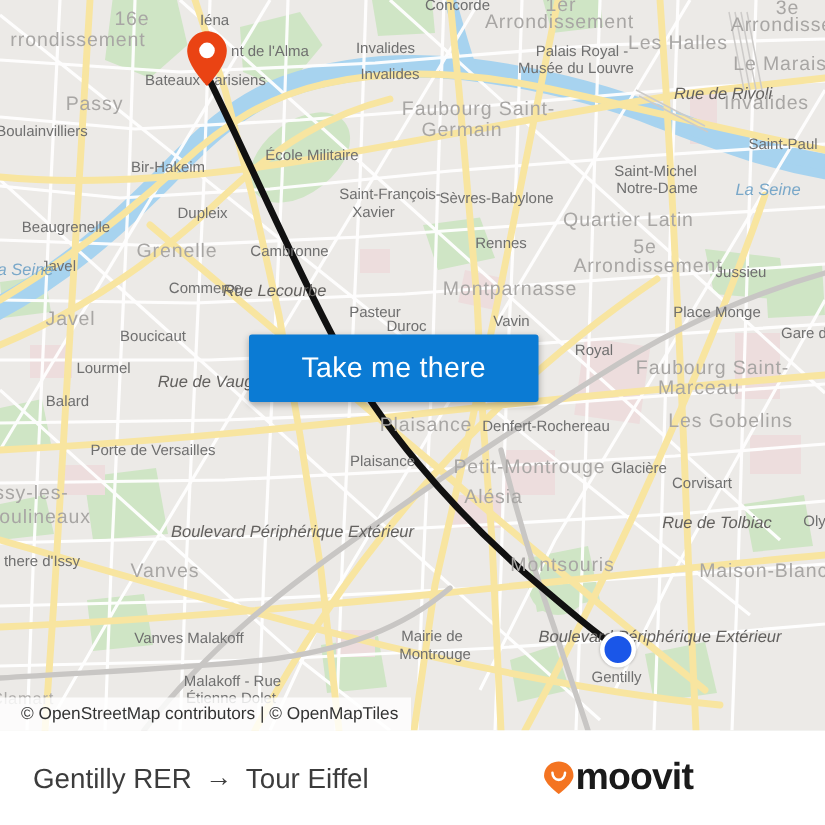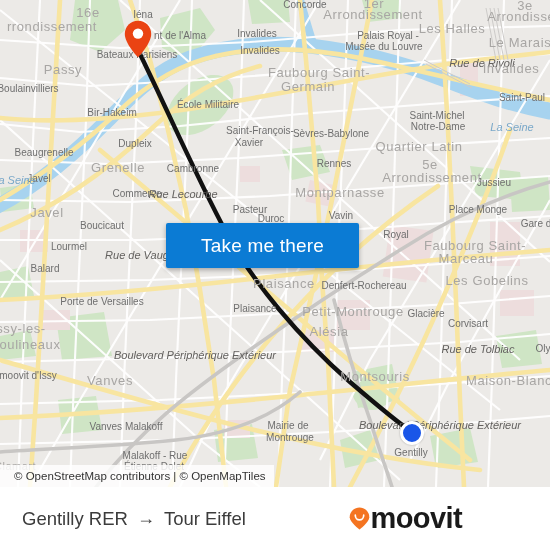--- a/index.html
+++ b/index.html
@@ -154,21 +154,21 @@
     white-space: nowrap;
   }
   #route-arrow { font-size: 18px; color: #3c3c3c; }
 
   #moovit-logo {
     display: flex;
     align-items: center;
     gap: 1px;
   }
   #moovit-wordmark {
-    font-size: 29px;
+    font-size: 25px;
     font-weight: bold;
     color: #1a1a1a;
     letter-spacing: -0.6px;
     line-height: 1;
   }
 </style>
 </head>
 <body>
 
 <div id="app">
@@ -362,21 +362,21 @@
         <div class="map-label lbl-poi" style="left: 102px; top: 301px;">Porte de Versailles</div>
         <div class="map-label lbl-poi" style="left: 255px; top: 308px;">Plaisance</div>
         <div class="map-label lbl-area" style="left: 353px; top: 311px;">Petit-Montrouge</div>
         <div class="map-label lbl-poi" style="left: 426px; top: 313px; text-align: right;">Glacière</div>
         <div class="map-label lbl-area" style="left: 21px; top: 328px;">ssy-les-</div>
         <div class="map-label lbl-area" style="left: 30px; top: 344px;">oulineaux</div>
         <div class="map-label lbl-area" style="left: 329px; top: 331px;">Alésia</div>
         <div class="map-label lbl-poi" style="left: 468px; top: 323px;">Corvisart</div>
         <div class="map-label lbl-road" style="left: 478px; top: 349px;">Rue de Tolbiac</div>
         <div class="map-label lbl-poi" style="left: 543px; top: 348px;">Oly</div>
-        <div class="map-label lbl-poi" style="left: 28px; top: 375px;">moovit d'Issy</div>
+        <div class="map-label lbl-poi" style="left: 28px; top: 375px;">there d'Issy</div>
         <div class="map-label lbl-area" style="left: 110px; top: 380px;">Vanves</div>
         <div class="map-label lbl-area" style="left: 375px; top: 376px;">Montsouris</div>
         <div class="map-label lbl-area" style="left: 513px; top: 380px;">Maison-Blanch</div>
         <div class="map-label lbl-poi" style="left: 288px; top: 425px;">Mairie de</div>
         <div class="map-label lbl-poi" style="left: 290px; top: 437px;">Montrouge</div>
         <div class="map-label lbl-poi" style="left: 126px; top: 426px;">Vanves Malakoff</div>
         <div class="map-label lbl-road" style="left: 195px; top: 355px;">Boulevard Périphérique Extérieur</div>
         <div class="map-label lbl-road" style="left: 440px; top: 425px;">Boulevard Périphérique Extérieur</div>
         <div class="map-label lbl-poi" style="left: 411px; top: 452px;">Gentilly</div>
         <div class="map-label lbl-poi" style="left: 155px; top: 455px;">Malakoff - Rue</div>

